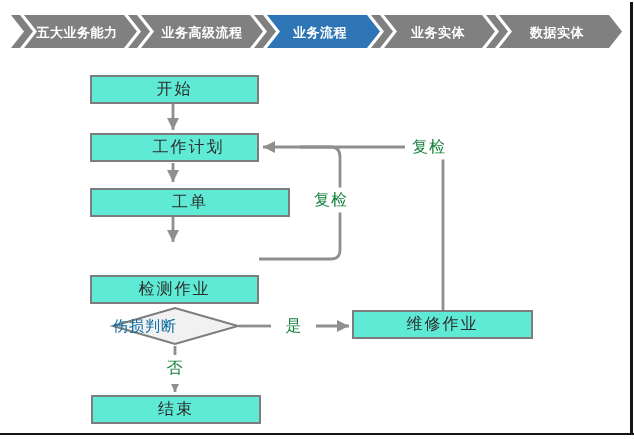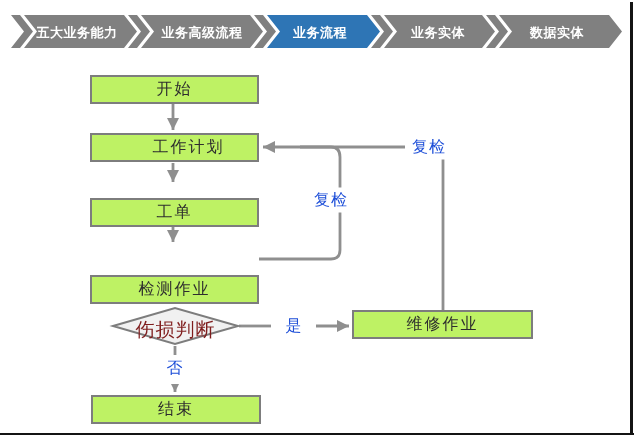--- a/index.html
+++ b/index.html
@@ -4,31 +4,31 @@
 <style>
   html,body{margin:0;padding:0;background:#ffffff;}
   .screen{
     position:relative;width:634px;height:439px;background:#ffffff;overflow:hidden;
     font-family:Liberation Sans, sans-serif;
   }
   .overlay{position:absolute;left:0;top:0;}
   .conn{stroke:#8F8F8F;stroke-width:2.8;fill:none;stroke-linejoin:round;}
   .node{
     position:absolute;box-sizing:border-box;
-    background:#bef264;border:2px solid #7D7D7D;
+    background:#5eead4;border:2px solid #7D7D7D;
     display:flex;align-items:center;justify-content:center;
     font-size:16px;letter-spacing:2px;color:#2E2E2E;
   }
   .diamond-label{
-    position:absolute;box-sizing:border-box;text-align:center;
-    font-size:19px;letter-spacing:1px;color:#7f1d1d;
+    position:absolute;box-sizing:border-box;text-align:left;
+    font-size:15px;letter-spacing:1px;color:#0369a1;
   }
   .edge-label{
     position:absolute;transform:translate(-50%,-50%);
-    font-size:16px;color:#1d4ed8;letter-spacing:1px;white-space:nowrap;
+    font-size:16px;color:#15803d;letter-spacing:1px;white-space:nowrap;
   }
   .edge-label.bg{background:#ffffff;padding:2px 7px;}
   .banner-text{
     font-size:13px;font-weight:bold;fill:#ffffff;letter-spacing:0.5px;
     text-anchor:middle;
   }
   .frame-right{position:absolute;top:2px;left:630px;width:2.5px;height:433px;background:#141414;}
   .frame-bottom{position:absolute;top:432.5px;left:0;width:634px;height:2.5px;background:#141414;}
 </style>
 </head>
@@ -79,21 +79,21 @@
 
     <polygon points="113,326 175,308 238,326 175,344" fill="#F1F1F1" stroke="#7D7D7D" stroke-width="2"></polygon>
   </svg>
 
   <div class="node" style="left:90px;top:75px;width:169px;height:29px;">
     <span>开始</span>
   </div>
   <div class="node" style="left:90px;top:133px;width:169px;height:29px;padding-left:28px;">
     <span>工作计划</span>
   </div>
-  <div class="node" style="left:90px;top:198px;width:169px;height:29px;">
+  <div class="node" style="left:90px;top:188px;width:200px;height:29px;">
     <span>工单</span>
   </div>
   <div class="node" style="left:90px;top:245px;width:169px;height:29px;margin-top:30px;">
     <span>检测作业</span>
   </div>
   <div class="node" style="left:352px;top:310px;width:181px;height:29px;">
     <span>维修作业</span>
   </div>
   <div class="node" style="left:91px;top:395px;width:170px;height:29px;">
     <span>结束</span>

